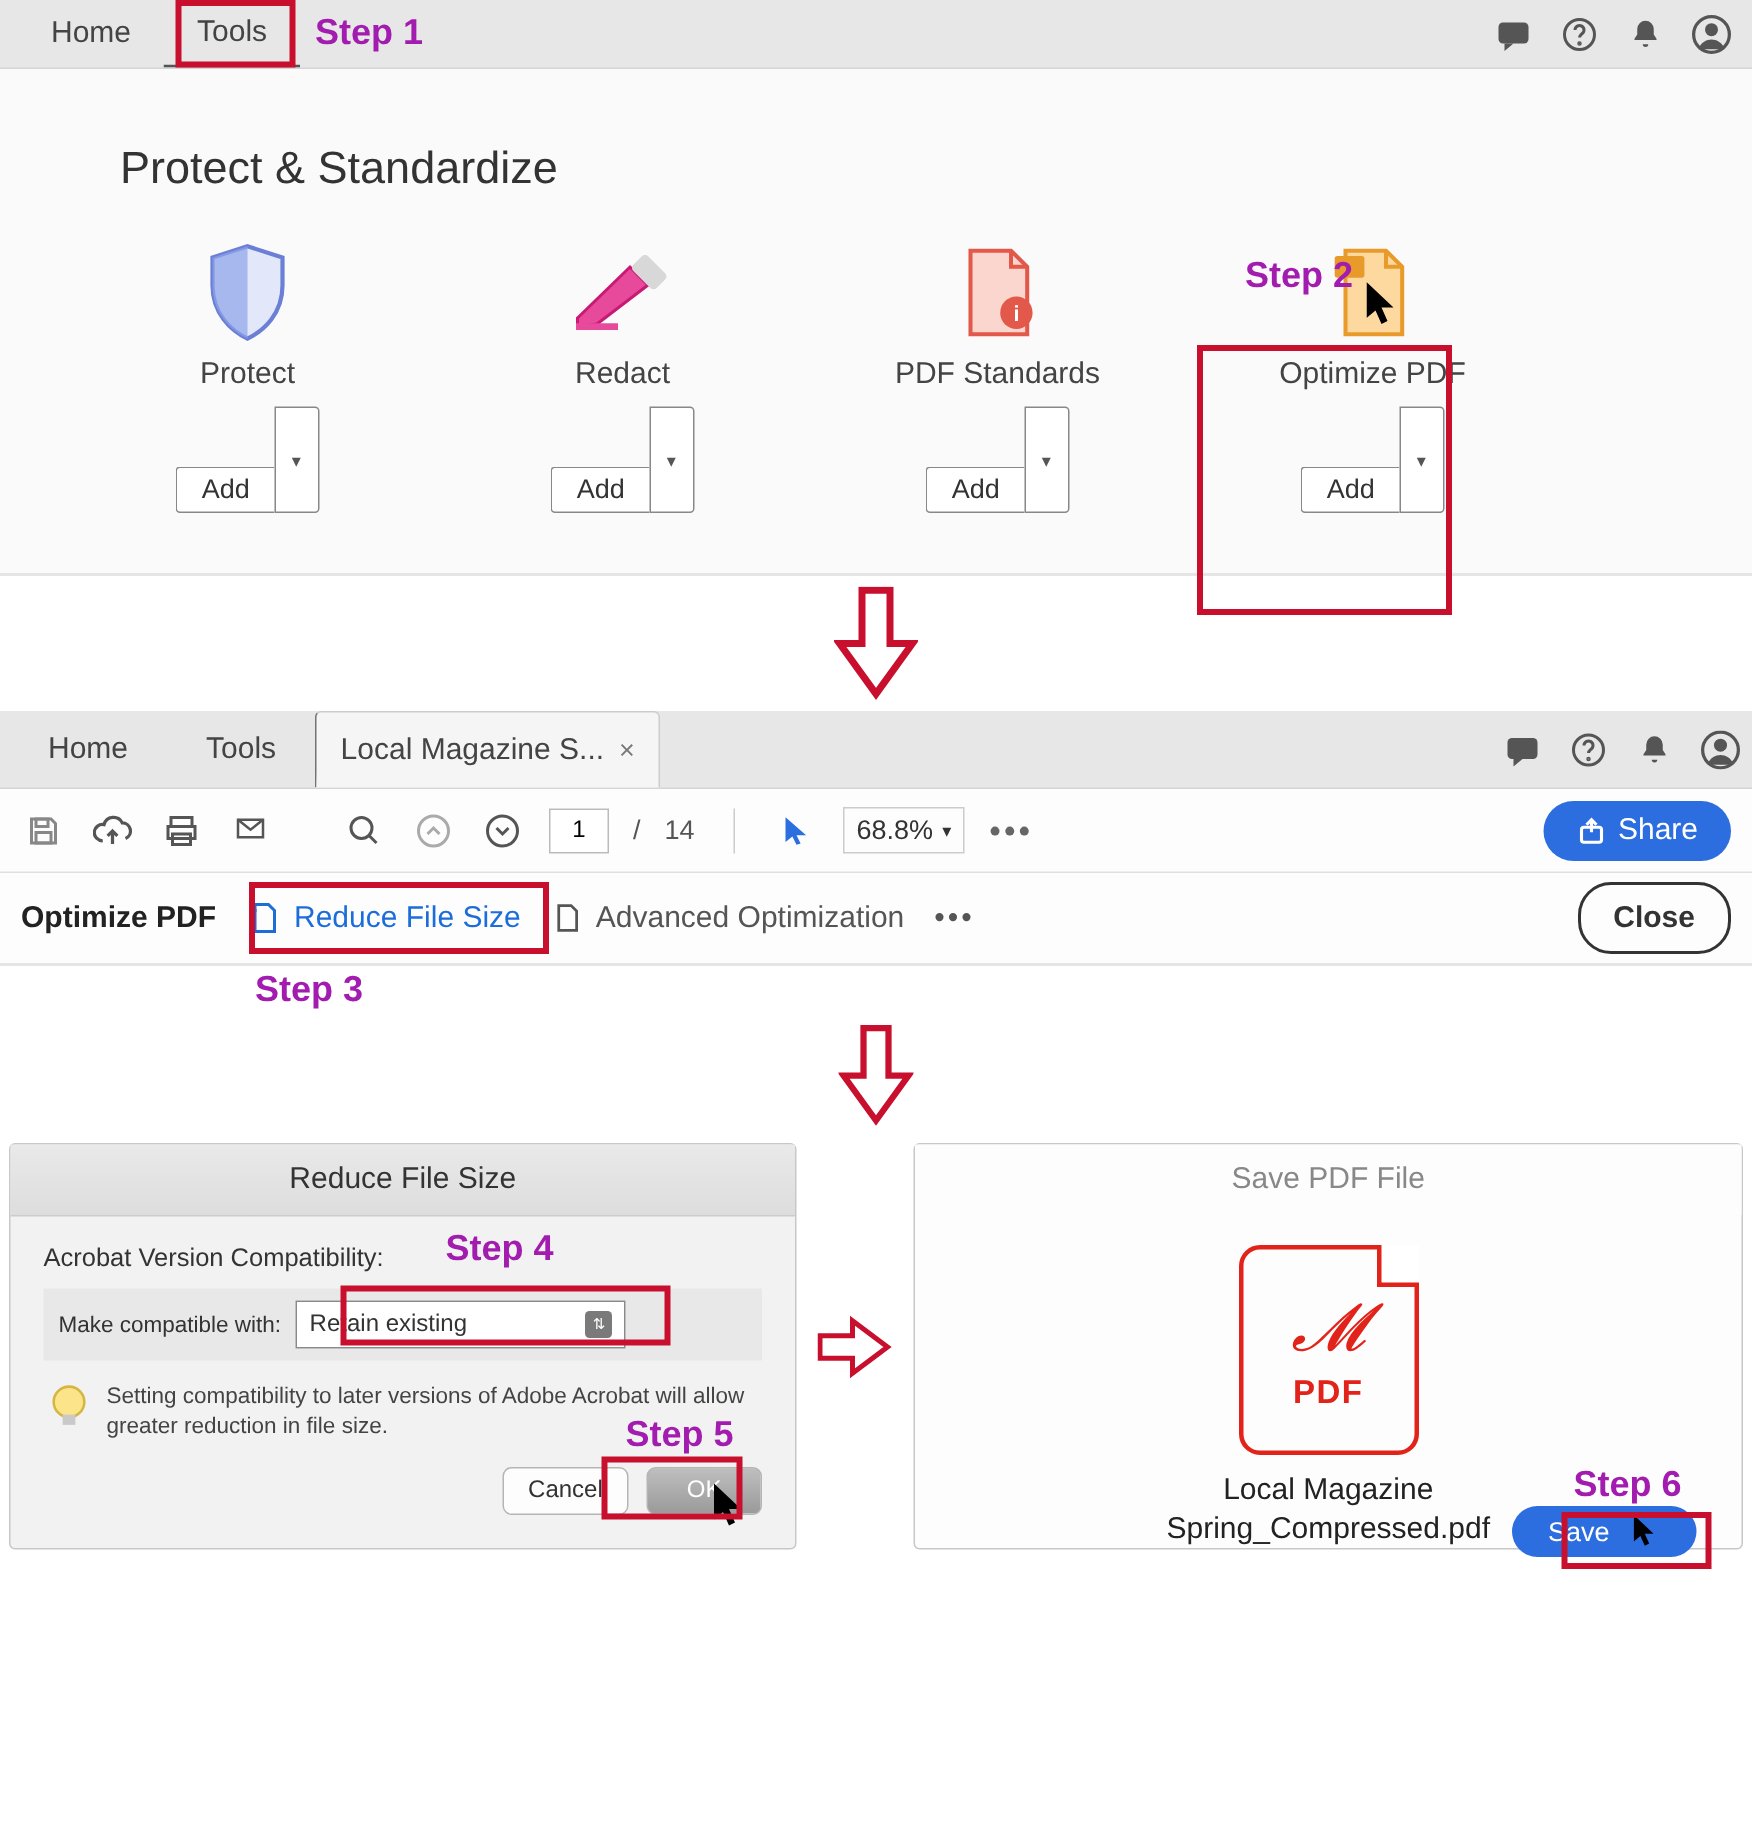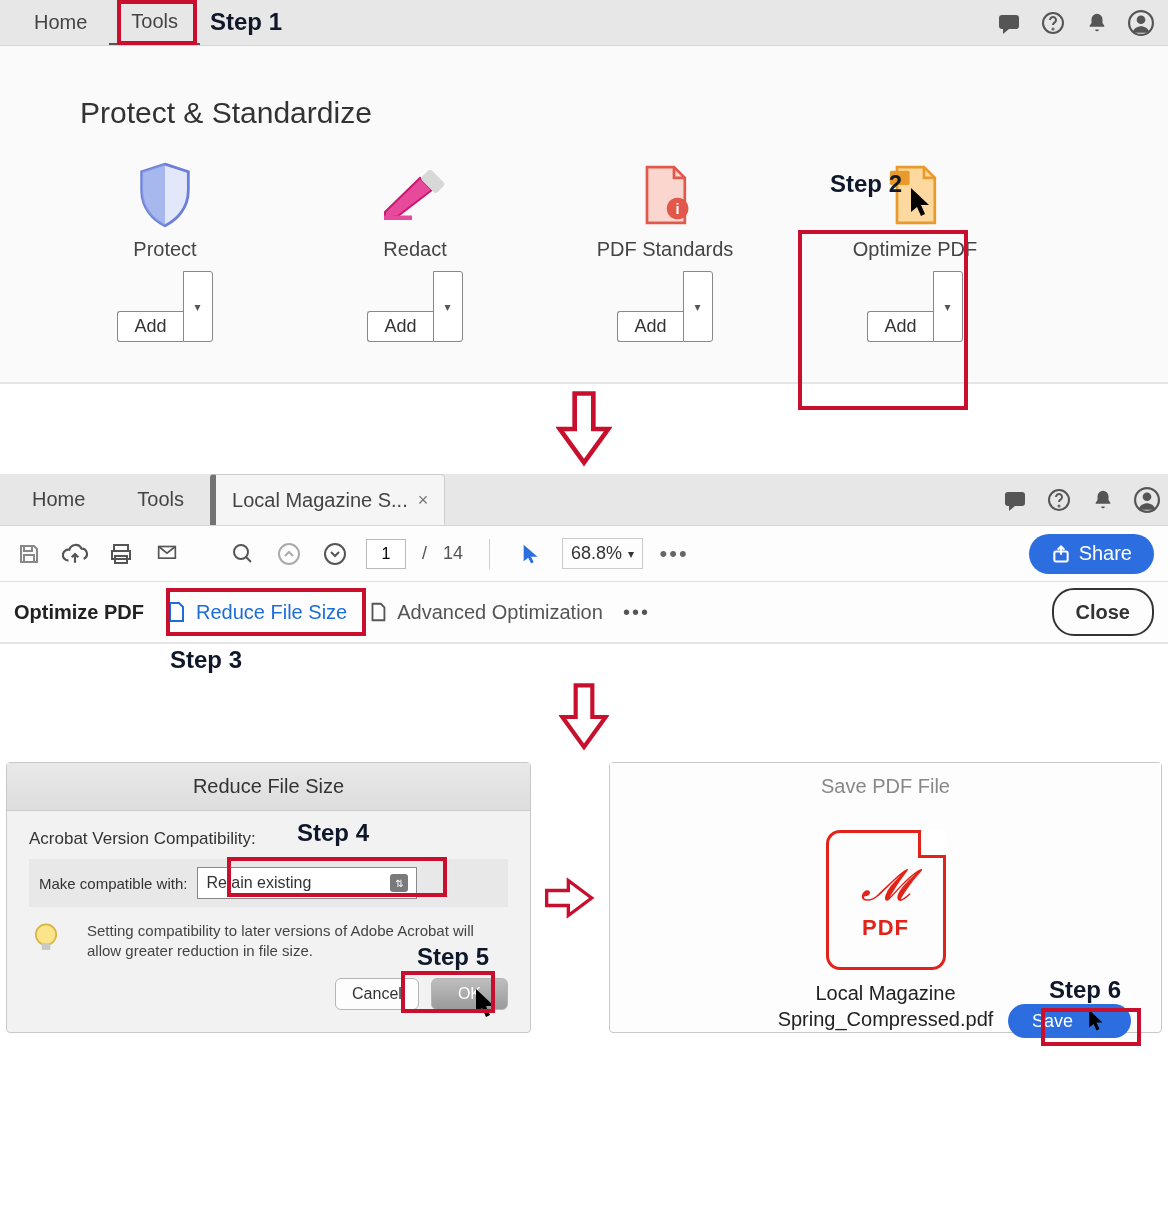--- a/index.html
+++ b/index.html
@@ -38,33 +38,33 @@
   .tools-row { display:flex; gap: 80px; }
   .tool-card { display:flex; flex-direction:column; align-items:center; width:170px; }
   .tool-icon { width:80px; height:70px; display:flex; align-items:center; justify-content:center; margin-bottom:8px;}
   .tool-label { font-size:20px; color:#444; margin-bottom:10px; }
   .addbtn { display:flex; }
   .addbtn .ab { border:1.5px solid #888; background:#fff; padding:4px 16px; font-size:18px; border-right:none; border-radius:3px 0 0 3px;margin-top:40px;}
   .addbtn .dd { border:1.5px solid #888; background:#fff; width:30px; display:flex; align-items:center; justify-content:center; border-radius:0 3px 3px 0;}
   .addbtn .dd::after{content:"▾";font-size:12px;color:#555;}
 
   
-  .step-lbl { position:absolute; color:#0f172a; font-weight:700; font-family: "Comic Sans MS", cursive, sans-serif; font-size:24px; }
+  .step-lbl { position:absolute; color:#a21caf; font-weight:700; font-family: "Comic Sans MS", cursive, sans-serif; font-size:24px; }
   .redbox { position:absolute; border:4px solid #C8102E; }
 
   
   .arrow-down-block { height:90px; display:flex; align-items:center; justify-content:center; }
 
   
   .topbar2 {
     height: 52px; background:#E7E7E7; border-bottom:1px solid #D5D5D5;
     display:flex; align-items:center; font-size:20px; color:#444; padding:0 6px;
   }
   .topbar2 .tb { padding:0 26px; height:100%; display:flex; align-items:center;}
-  .topbar2 .doc-tab { background:#F5F5F5; border-top:1px solid #ccc; border-left:6px solid #737373;border-right:1px solid #ccc; border-radius:4px 4px 0 0; padding:0 16px; height:100%; display:flex; align-items:center; gap:10px;}
+  .topbar2 .doc-tab { background:#F5F5F5; border-top:1px solid #ccc; border-left:1px solid #737373;border-right:1px solid #ccc; border-radius:4px 4px 0 0; padding:0 16px; height:100%; display:flex; align-items:center; gap:10px;}
   .topbar2 .close-x { color:#777; font-size:18px; }
   .topbar2 .spacer{flex:1;}
 
   .toolbar2 {
     height:56px; background:#FDFDFD; border-bottom:1px solid #E0E0E0;
     display:flex; align-items:center; padding:0 14px; gap:16px;
   }
   .tbicon { width:30px; height:30px; color:#666; display:flex; align-items:center; justify-content:center;}
   .pg-input{ width:40px; height:30px; border:1px solid #BBB; text-align:center; font-size:16px; }
   .pgtot{ color:#555; font-size:18px; }
@@ -85,21 +85,21 @@
   .dlg {
     background:#F2F2F2; border:1px solid #C8C8C8; border-radius:4px;
     flex:1; position:relative;
   }
   .dlg .dlg-title{ text-align:center; padding:12px 0; font-size:20px; color:#333; background:linear-gradient(#E9E9E9,#DDD); border-bottom:1px solid #CCC;}
   .dlg .dlg-body{ padding:18px 22px; }
   .compat-label { font-size:17px; color:#333; margin-bottom:10px; }
   .compat-row{ display:flex; align-items:center; gap:10px; background:#E8E8E8; padding:8px 10px;}
   .compat-sel{ background:#fff; border:1px solid #8A8A8A; height:32px; padding:0 8px; display:flex; align-items:center; justify-content:space-between; width:220px; font-size:16px;}
   .compat-sel .cicon{ width:18px; height:18px; background:#7A7A7A; border-radius:3px; display:flex; align-items:center; justify-content:center; color:#fff; font-size:10px;}
-  .tip-row{ display:flex; gap:24px; margin-top:14px; font-size:15px; color:#444; line-height:1.35;}
+  .tip-row{ display:flex; gap:8px; margin-top:14px; font-size:15px; color:#444; line-height:1.35;}
   .bulb{ width:34px; height:34px; flex-shrink:0; }
   .dlg-btns{ display:flex; gap:12px; align-items:center; margin-top:16px;}
   .pill-btn{ background:#FDFDFD; border:1px solid #B5B5B5; border-radius:6px; padding:6px 16px; font-size:16px;}
   .pill-btn.ok{ background:linear-gradient(#BEBEBE,#9A9A9A); color:#fff; padding:6px 26px;}
 
   .dlg2 .dlg-title{ background:#FDFDFD; color:#888; border:none;}
   .dlg2 { background:#FDFDFD; }
   .pdf-iconbox { border:3px solid #E2231A; border-radius:14px; width:120px; height:140px; margin:20px auto 10px auto; display:flex; flex-direction:column; align-items:center; justify-content:center; position:relative;}
   .pdf-iconbox .fold{ position:absolute; top:-3px; right:-3px; width:28px; height:28px; border-left:3px solid #E2231A; border-bottom:3px solid #E2231A; background:#fff;}
   .pdf-iconbox .glyph{ color:#E2231A; font-size:44px; font-style:italic; font-family: Georgia, serif;}

